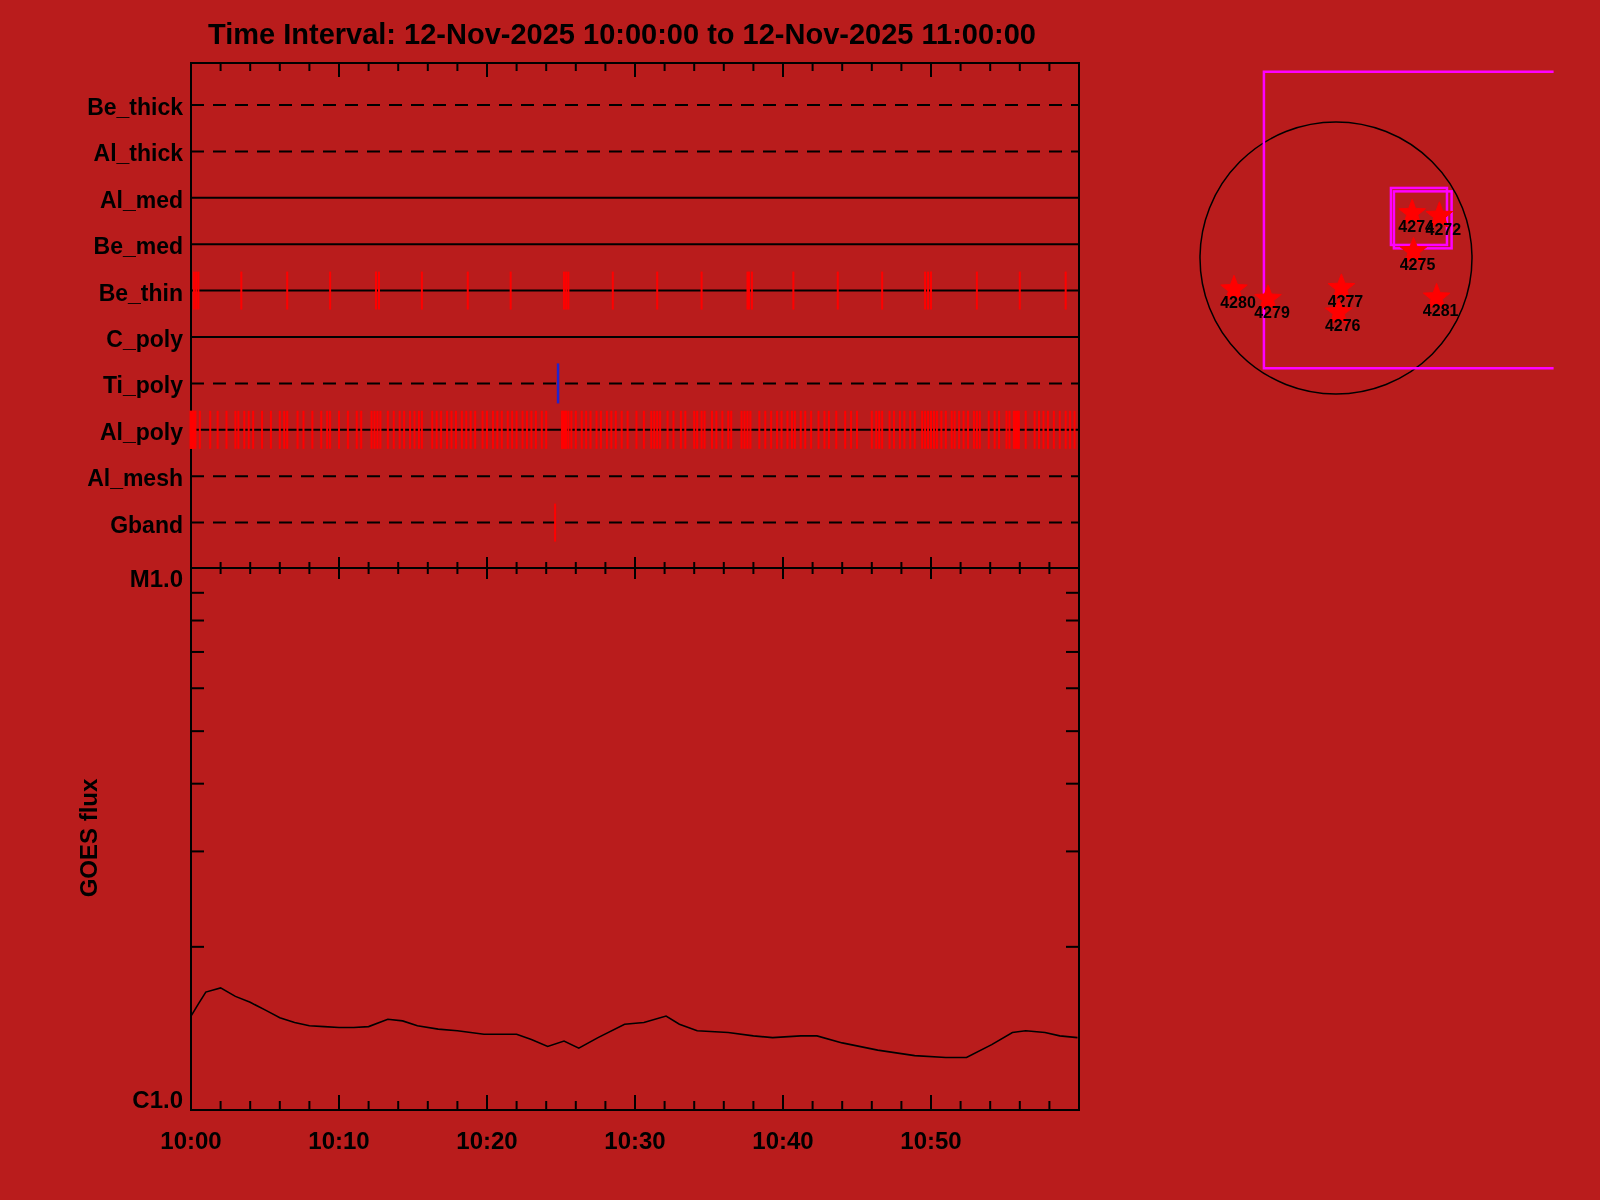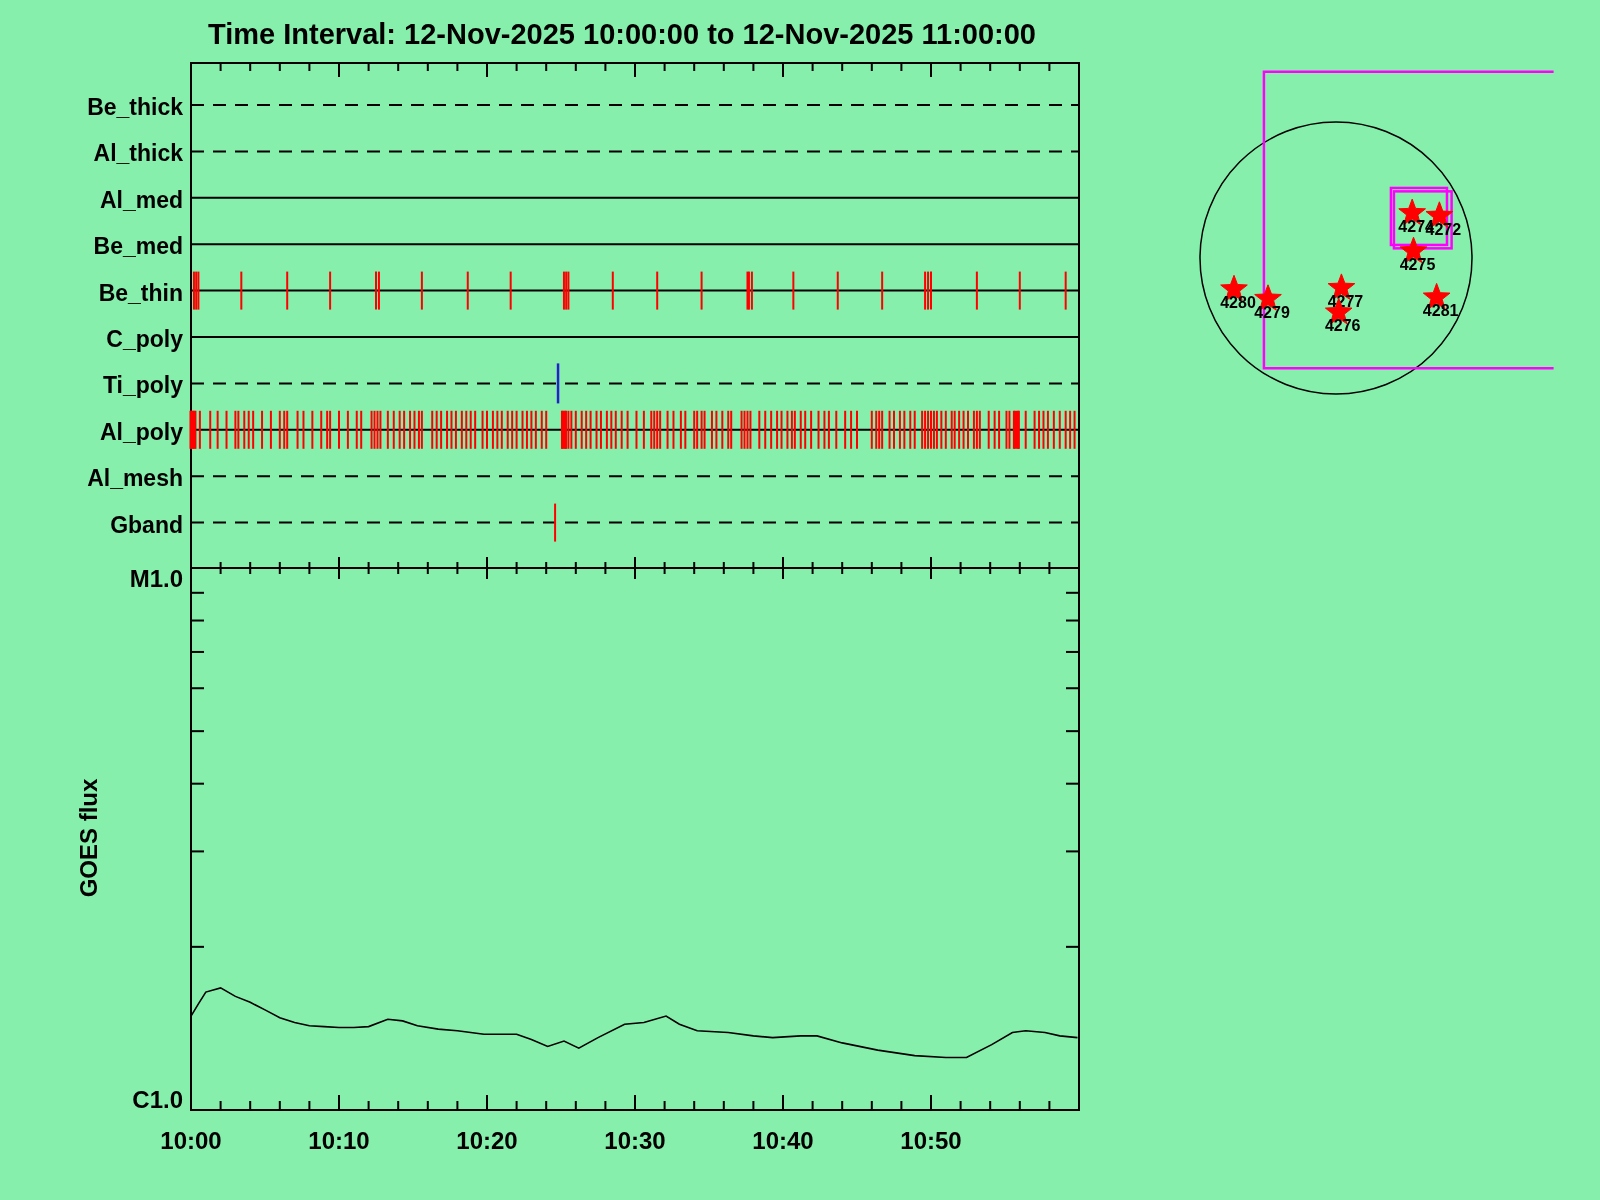--- a/index.html
+++ b/index.html
@@ -1,16 +1,16 @@
 <!DOCTYPE html>
 <html><head>
 <meta charset="utf-8">
 <style>
   html,body{margin:0;padding:0;background:#ffffff;}
-  #stage{position:relative;width:1600px;height:1200px;background:#86efac;overflow:hidden;}
+  #stage{position:relative;width:1600px;height:1200px;background:#b91c1c;overflow:hidden;}
   svg text{font-family:"Liberation Sans","DejaVu Sans",sans-serif;fill:#000;}
   .title-text{font-size:29px;font-weight:bold;}
   .row-label{font-size:23px;font-weight:bold;}
   .axis-label{font-size:24px;font-weight:bold;}
   .star-label{font-size:16px;font-weight:bold;}
 </style>
 </head>
 <body>
 
 <div id="stage">

